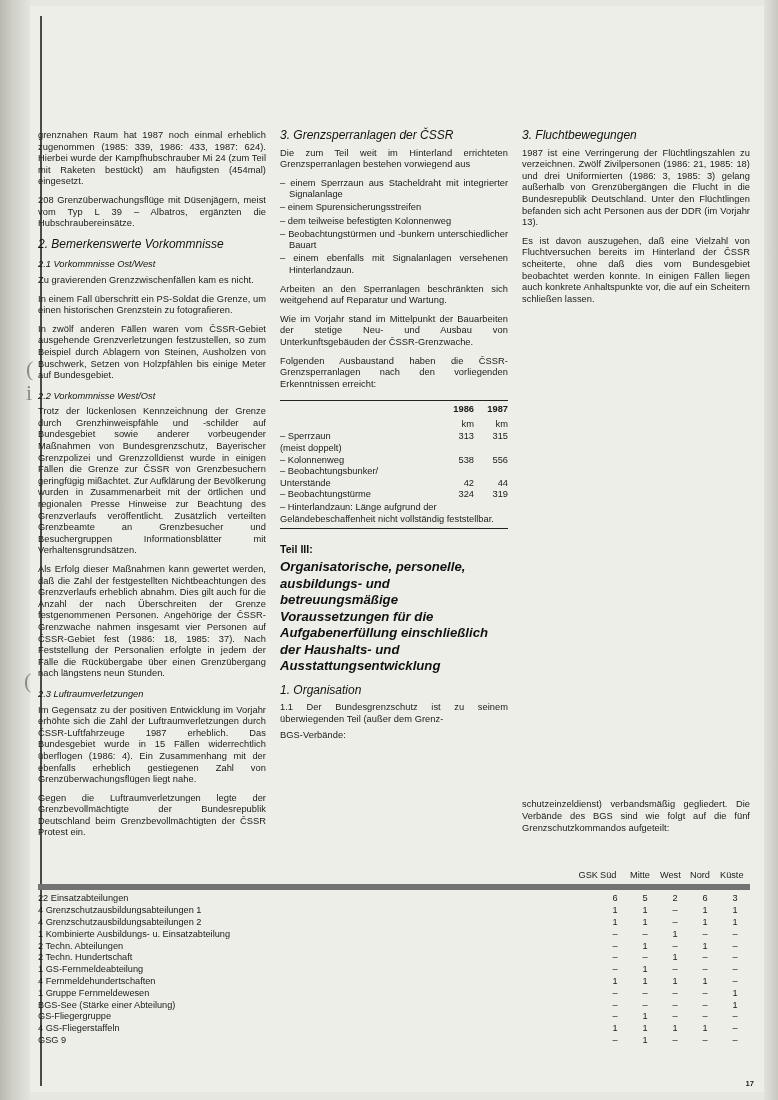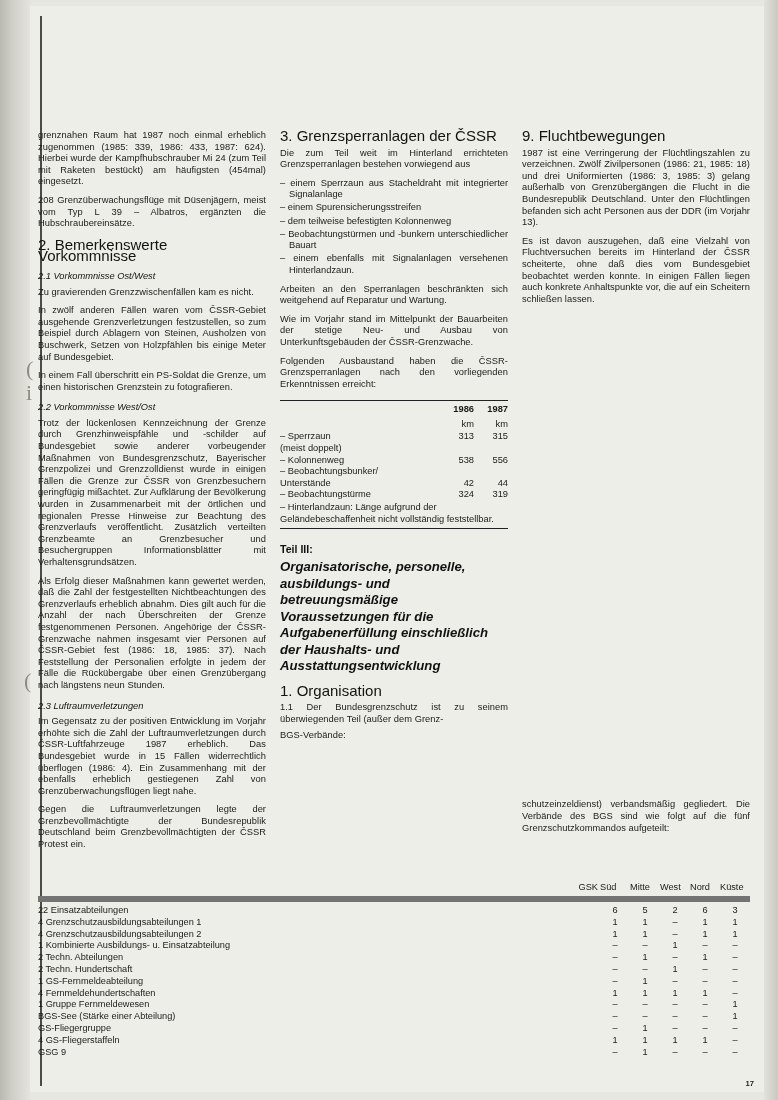--- a/index.html
+++ b/index.html
@@ -58,22 +58,23 @@
   }
   .col p, .col div.tx {
     font-size: 9.3px;
     line-height: 11.6px;
     text-align: justify;
     margin: 0 0 7px 0;
     color: #1a1a18;
     letter-spacing: 0.05px;
   }
   .hdr {
-    font-size: 15px;
+    font-size: 12px;
     line-height: 11.6px;
+    font-style: italic;
     margin: 9px 0 6px 0;
     color: #14140f;
   }
   .hdr-first { margin-top: 0; }
   .sub {
     font-size: 9.3px;
     line-height: 11.6px;
     margin: 9px 0 4px 0;
     color: #14140f;
     font-style: italic;
@@ -178,22 +179,22 @@
 
   <div class="content">
     <div class="cols">
 
       <div class="col">
         <p class="tx">grenznahen Raum hat 1987 noch einmal erheblich zugenommen (1985: 339, 1986: 433, 1987: 624). Hierbei wurde der Kampfhubschrauber Mi 24 (zum Teil mit Raketen bestückt) am häufigsten (454mal) eingesetzt.</p>
         <p class="tx">208 Grenzüberwachungsflüge mit Düsenjägern, meist vom Typ L 39 – Albatros, ergänzten die Hubschraubereinsätze.</p>
         <div class="hdr">2. Bemerkenswerte Vorkommnisse</div>
         <div class="sub">2.1  Vorkommnisse Ost/West</div>
         <p class="tx">Zu gravierenden Grenzzwischenfällen kam es nicht.</p>
+        <p class="tx">In einem Fall überschritt ein PS-Soldat die Grenze, um einen historischen Grenzstein zu fotografieren.</p>
         <p class="tx">In zwölf anderen Fällen waren vom ČSSR-Gebiet ausgehende Grenzverletzungen festzustellen, so zum Beispiel durch Ablagern von Steinen, Ausholzen von Buschwerk, Setzen von Holzpfählen bis einige Meter auf Bundesgebiet.</p>
-        <p class="tx">In einem Fall überschritt ein PS-Soldat die Grenze, um einen historischen Grenzstein zu fotografieren.</p>
         <div class="sub">2.2  Vorkommnisse West/Ost</div>
         <p class="tx">Trotz der lückenlosen Kennzeichnung der Grenze durch Grenzhinweispfähle und -schilder auf Bundesgebiet sowie anderer vorbeugender Maßnahmen von Bundesgrenzschutz, Bayerischer Grenzpolizei und Grenzzolldienst wurde in einigen Fällen die Grenze zur ČSSR von Grenzbesuchern geringfügig mißachtet. Zur Aufklärung der Bevölkerung wurden in Zusammenarbeit mit der örtlichen und regionalen Presse Hinweise zur Beachtung des Grenzverlaufs veröffentlicht. Zusätzlich verteilten Grenzbeamte an Grenzbesucher und Besuchergruppen Informationsblätter mit Verhaltensgrundsätzen.</p>
         <p class="tx">Als Erfolg dieser Maßnahmen kann gewertet werden, daß die Zahl der festgestellten Nichtbeachtungen des Grenzverlaufs erheblich abnahm. Dies gilt auch für die Anzahl der nach Überschreiten der Grenze festgenommenen Personen. Angehörige der ČSSR-Grenzwache nahmen insgesamt vier Personen auf ČSSR-Gebiet fest (1986: 18, 1985: 37). Nach Feststellung der Personalien erfolgte in jedem der Fälle die Rückübergabe über einen Grenzübergang nach längstens neun Stunden.</p>
         <div class="sub">2.3  Luftraumverletzungen</div>
         <p class="tx">Im Gegensatz zu der positiven Entwicklung im Vorjahr erhöhte sich die Zahl der Luftraumverletzungen durch ČSSR-Luftfahrzeuge 1987 erheblich. Das Bundesgebiet wurde in 15 Fällen widerrechtlich überflogen (1986: 4). Ein Zusammenhang mit der ebenfalls erheblich gestiegenen Zahl von Grenzüberwachungsflügen liegt nahe.</p>
         <p class="tx">Gegen die Luftraumverletzungen legte der Grenzbevollmächtigte der Bundesrepublik Deutschland beim Grenzbevollmächtigten der ČSSR Protest ein.</p>
       </div>
 
       <div class="col">
         <div class="hdr hdr-first">3.  Grenzsperranlagen der ČSSR</div>
@@ -263,21 +264,21 @@
           <div class="t3label">Teil III:</div>
           <div class="t3title">Organisatorische, personelle, ausbildungs- und betreuungsmäßige Voraussetzungen für die Aufgabenerfüllung einschließlich der Haushalts- und Ausstattungsentwicklung</div>
         </div>
 
         <div class="hdr" style="margin-top:4px;">1. Organisation</div>
         <p class="tx" style="margin-bottom:4px;">1.1  Der Bundesgrenzschutz ist zu seinem überwiegenden Teil (außer dem Grenz-</p>
         <p class="tx">BGS-Verbände:</p>
       </div>
 
       <div class="col">
-        <div class="hdr hdr-first">9.  Fluchtbewegungen</div>
+        <div class="hdr hdr-first">3.  Fluchtbewegungen</div>
         <p class="tx">1987 ist eine Verringerung der Flüchtlingszahlen zu verzeichnen. Zwölf Zivilpersonen (1986: 21, 1985: 18) und drei Uniformierten (1986: 3, 1985: 3) gelang außerhalb von Grenzübergängen die Flucht in die Bundesrepublik Deutschland. Unter den Flüchtlingen befanden sich acht Personen aus der DDR (im Vorjahr 13).</p>
         <p class="tx">Es ist davon auszugehen, daß eine Vielzahl von Fluchtversuchen bereits im Hinterland der ČSSR scheiterte, ohne daß dies vom Bundesgebiet beobachtet werden konnte. In einigen Fällen liegen auch konkrete Anhaltspunkte vor, die auf ein Scheitern schließen lassen.</p>
         <div style="height:487px;"></div>
         <p class="tx">schutzeinzeldienst) verbandsmäßig gegliedert. Die Verbände des BGS sind wie folgt auf die fünf Grenzschutzkommandos aufgeteilt:</p>
       </div>
 
     </div>
 
     <div class="btable" style="width:712px;">
       <table>

